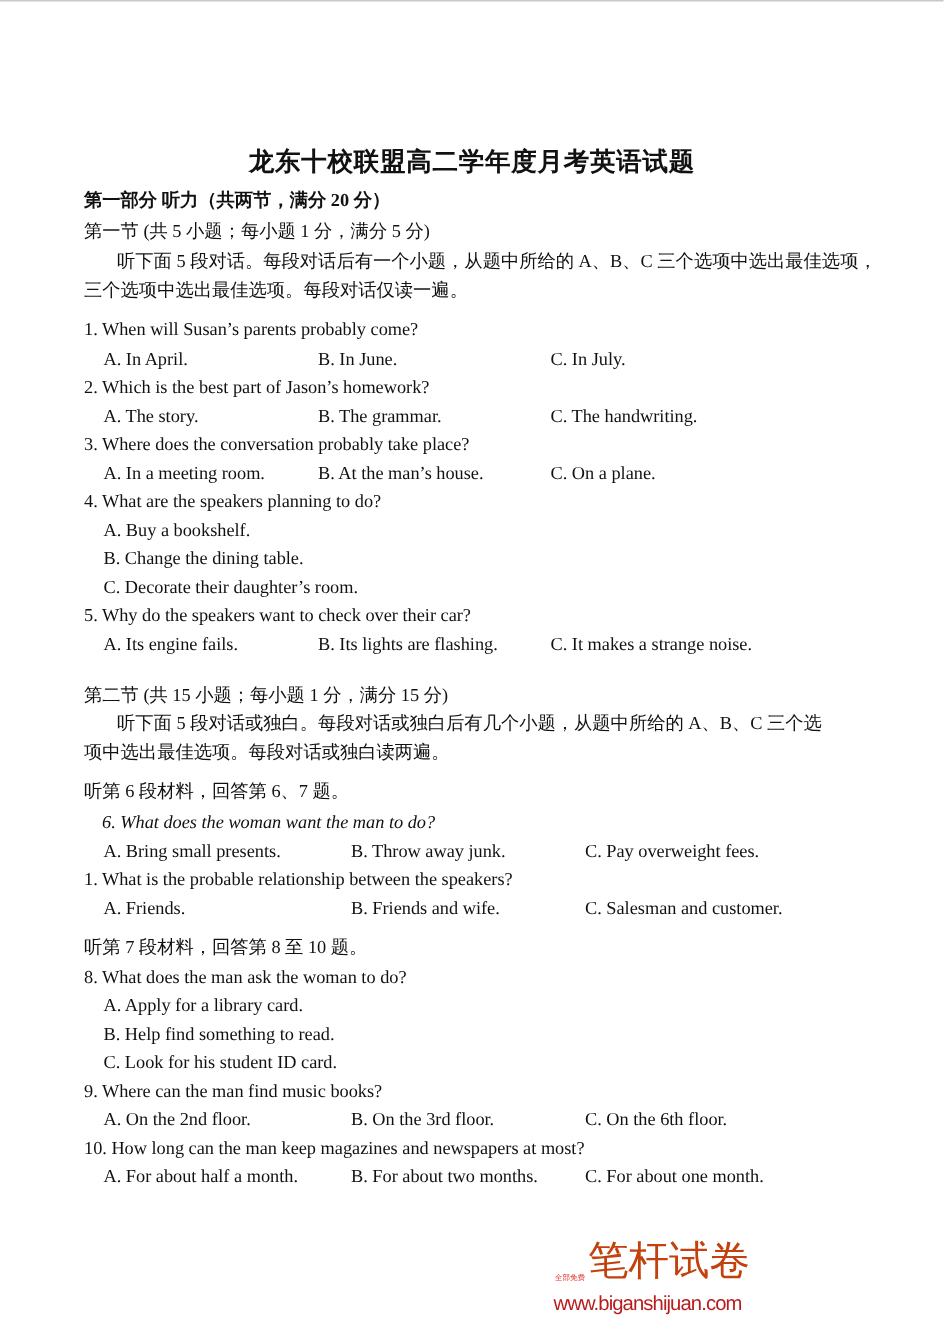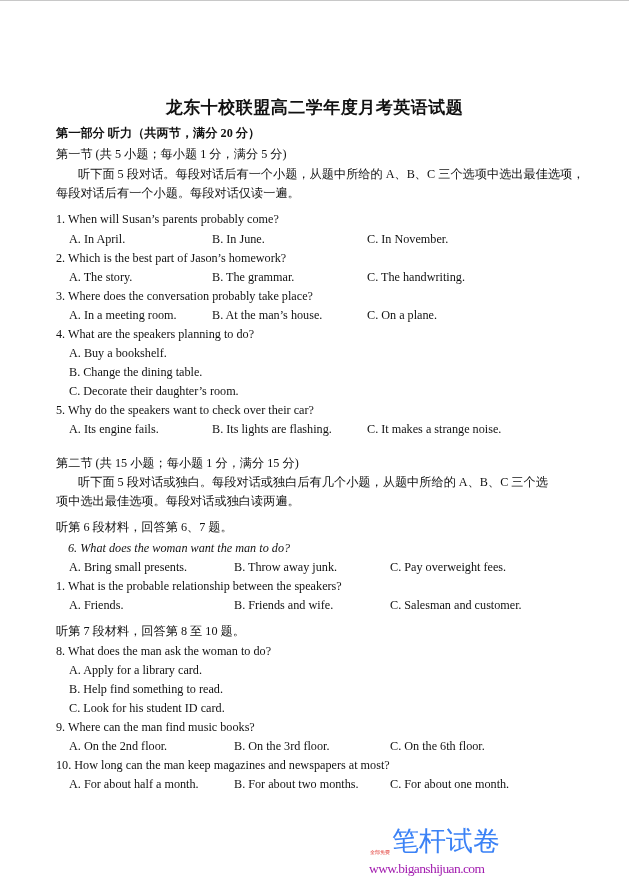--- a/index.html
+++ b/index.html
@@ -5,42 +5,42 @@
   html, body { margin: 0; padding: 0; }
   body {
     width: 629px; height: 891px; background: #ffffff; position: relative; overflow: hidden;
     font-family: "Liberation Serif", "DejaVu Serif", serif; color: #111;
   }
   .topline { position: absolute; left: 0; top: 0; width: 629px; height: 1px; background: #c8c8c8; }
   .abs { position: absolute; white-space: nowrap; }
   .title { top: 96px; left: 0; width: 629px; text-align: center; font-size: 17px; font-weight: bold; letter-spacing: 0.5px; }
   .t { font-size: 12.2px; line-height: 15px; }
   .bold { font-weight: bold; }
-  .wm-main { left: 392px; top: 826px; font-family: "DejaVu Sans", sans-serif; font-size: 27px; line-height: 30px; color: #3b82f6; letter-spacing: 0px; }
-  .wm-url { left: 369px; top: 861px; font-family: Liberation Serif, serif; font-size: 13.5px; line-height: 16px; color: #a21caf; letter-spacing: -0.6px; }
+  .wm-main { left: 392px; top: 826px; font-family: "DejaVu Sans", sans-serif; font-size: 27px; line-height: 30px; color: #c2410c; letter-spacing: 0px; }
+  .wm-url { left: 369px; top: 861px; font-family: Liberation Sans, sans-serif; font-size: 13.5px; line-height: 16px; color: #b91c1c; letter-spacing: -0.6px; }
   .wm-free { left: 370px; top: 849px; font-family: "DejaVu Sans", sans-serif; font-size: 5px; line-height: 6px; color: #e0302a; }
 </style>
 </head>
 <body>
 
 <div class="topline"></div>
 
 <div>
   <div class="abs title">龙东十校联盟高二学年度月考英语试题</div>
 
   <div class="abs t bold" style="left:56px; top:126px;">第一部分 听力（共两节，满分 20 分）</div>
 
   <div class="abs t" style="left:56px; top:147px;">第一节 (共  5  小题；每小题  1  分，满分 5 分)</div>
   <div class="abs t" style="left:78px; top:167px;">听下面 5 段对话。每段对话后有一个小题，从题中所给的 A、B、C 三个选项中选出最佳选项，</div>
-  <div class="abs t" style="left:56px; top:186px;">每段对话后有一个小题。每段对话仅读一遍。</div>
+  <div class="abs t" style="left:56px; top:186px;">三个选项中选出最佳选项。每段对话仅读一遍。</div>
 
   <div class="abs t" style="left:56px; top:212px;">1. When will Susan’s parents probably come?</div>
   <div class="abs t" style="left:69px; top:232px;">A. In April.</div>
   <div class="abs t" style="left:212px; top:232px;">B. In June.</div>
-  <div class="abs t" style="left:367px; top:232px;">C. In November.</div>
+  <div class="abs t" style="left:367px; top:232px;">C. In July.</div>
 
   <div class="abs t" style="left:56px; top:251px;">2. Which is the best part of Jason’s homework?</div>
   <div class="abs t" style="left:69px; top:270px;">A. The story.</div>
   <div class="abs t" style="left:212px; top:270px;">B. The grammar.</div>
   <div class="abs t" style="left:367px; top:270px;">C. The handwriting.</div>
 
   <div class="abs t" style="left:56px; top:289px;">3. Where does the conversation probably take place?</div>
   <div class="abs t" style="left:69px; top:308px;">A. In a meeting room.</div>
   <div class="abs t" style="left:212px; top:308px;">B. At the man’s house.</div>
   <div class="abs t" style="left:367px; top:308px;">C. On a plane.</div>

